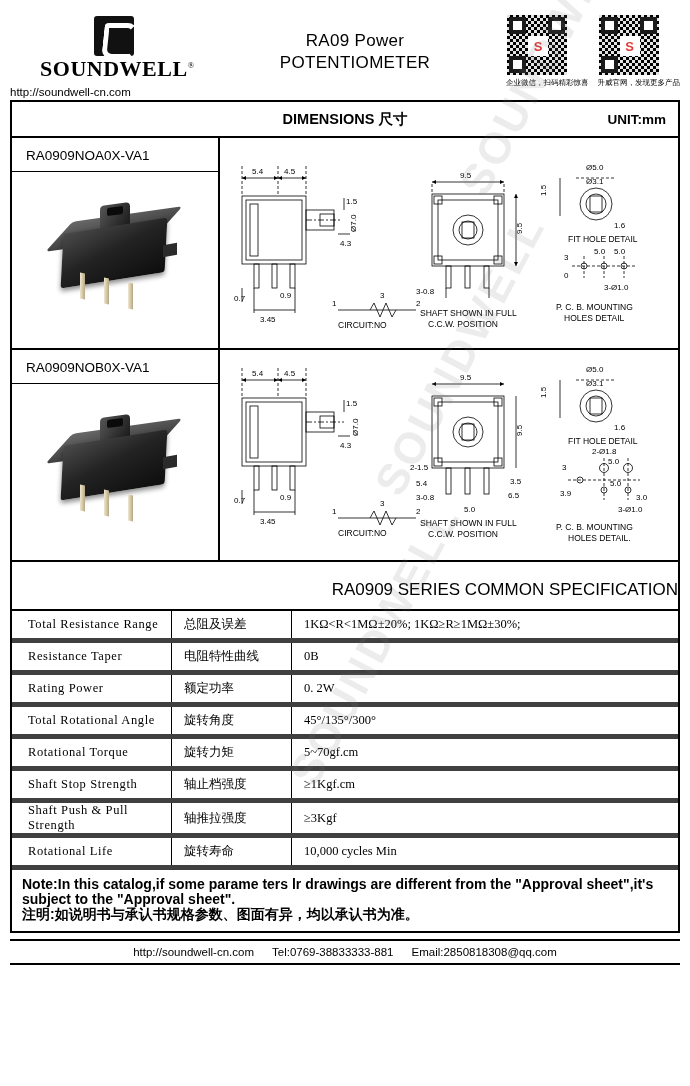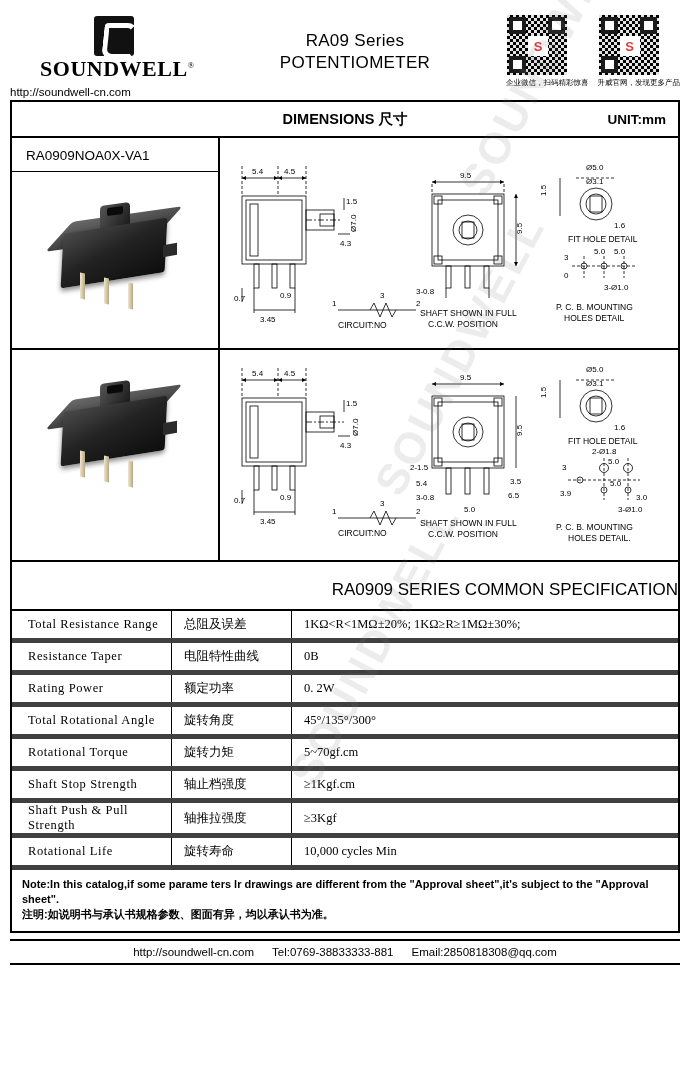--- a/index.html
+++ b/index.html
@@ -302,21 +302,21 @@
   }
   .sc3 {
     flex: 1;
     display: flex; align-items: center;
     padding-left: 12px;
     font-size: 12.5px;
     font-family: "Liberation Serif", serif;
   }
   .note {
     padding: 7px 10px 9px 10px;
-    font-size: 11px;
+    font-size: 14px;
     line-height: 15px;
     font-weight: bold;
   }
   .note .cn { font-weight: bold; }
 
   
   .footer {
     margin-top: 6px;
     border-top: 2px solid #000;
     border-bottom: 2px solid #000;
@@ -346,21 +346,21 @@
       <div class="brand-row">
         <div class="logo-mark"></div>
         <div class="brand-name">
           <span>SOUNDWELL</span><span class="brand-reg">®</span>
         </div>
       </div>
       <a class="brand-url" href="#">http://soundwell-cn.com</a>
     </div>
 
     <div class="title-block">
-      <div class="title-1">RA09 Series</div>
+      <div class="title-1">RA09 Power</div>
       <div class="title-2">POTENTIOMETER</div>
     </div>
 
     <div class="qr-block">
       <div class="qr-item">
         <div class="qr">
           <span class="eye tl"></span>
             <span class="eye tr"></span>
             <span class="eye bl"></span>
           <span class="center-logo">S</span>
@@ -508,20 +508,21 @@
             <text x="384" y="152" stroke="none" fill="#000">3-Ø1.0</text>
             <text x="336" y="172" stroke="none" fill="#000" font-size="8.5">P. C. B.  MOUNTING</text>
             <text x="344" y="183" stroke="none" fill="#000" font-size="8.5">HOLES DETAIL</text>
           </g>
         </svg>
       </div>
     </div>
 
     <div class="row prod-row">
       <div class="cell-model">
+        <div class="model-label">RA0909NOB0X-VA1</div>
         <div class="photo-wrap">
           <div class="pot">
             <div class="top-face"></div>
             <div class="shaft"></div>
             <div class="body"></div>
             <div class="lug"></div>
             <div class="pin p1"></div>
               <div class="pin p2"></div>
               <div class="pin p3"></div>
           </div>

